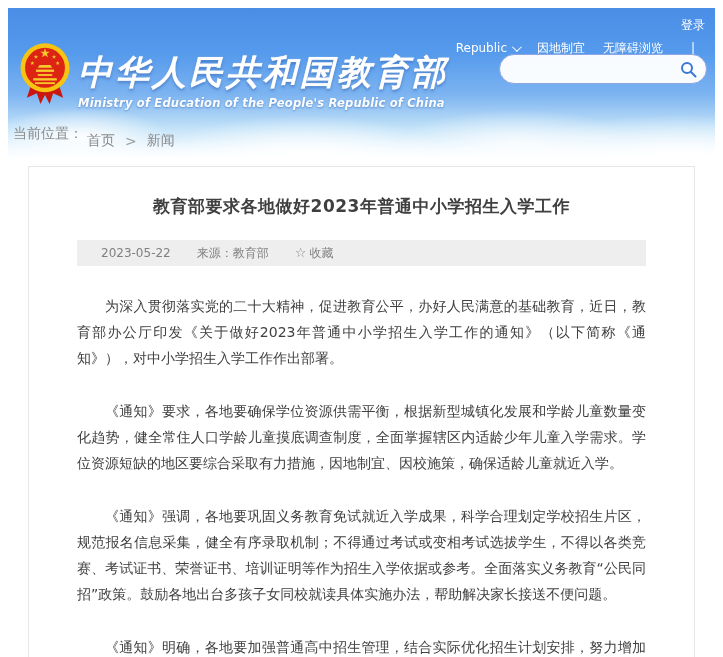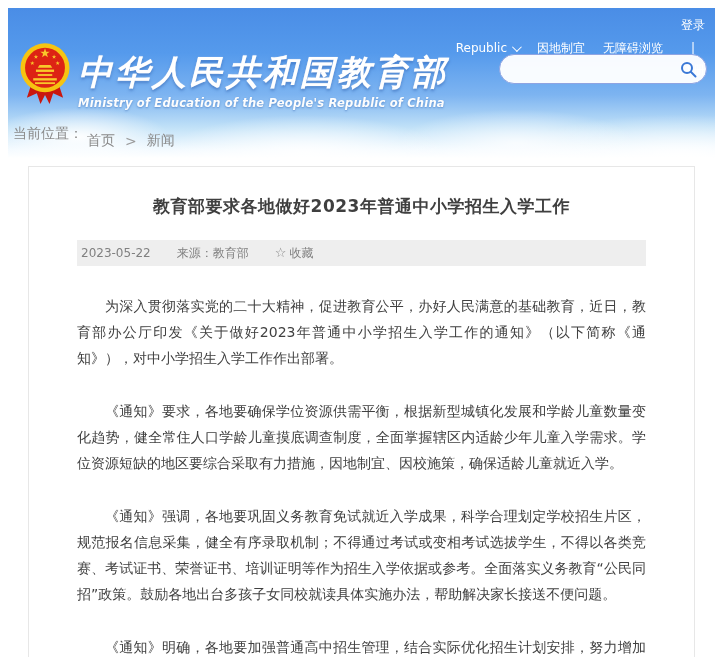--- a/index.html
+++ b/index.html
@@ -59,21 +59,21 @@
 
   
   .card{
     margin:8px 28px 0; min-height:491px; background:#fff;
     border:1px solid #e7e7e7; padding:28px 48px 40px;
   }
   .article-title{ text-align:center; font-size:17px; font-weight:bold; color:#3f3f3f;
     letter-spacing:.5px; margin-bottom:22px; }
   .meta-bar{
     background:#eeeeee; height:26px; line-height:26px; font-size:12px; color:#808080;
-    padding-left:4px; display:flex; align-items:center; gap:26px;
+    padding-left:24px; display:flex; align-items:center; gap:26px;
   }
   .meta-item{ white-space:nowrap; }
   .fav{ cursor:pointer; display:flex; align-items:center; gap:3px; }
   .star-icon{ font-size:13px; color:#8a8a8a; }
   .article-body .para{
     margin-top:27px; font-size:14px; line-height:26px; color:#404040;
     text-indent:2em; text-align:justify;
   }
 </style>
 </head>

